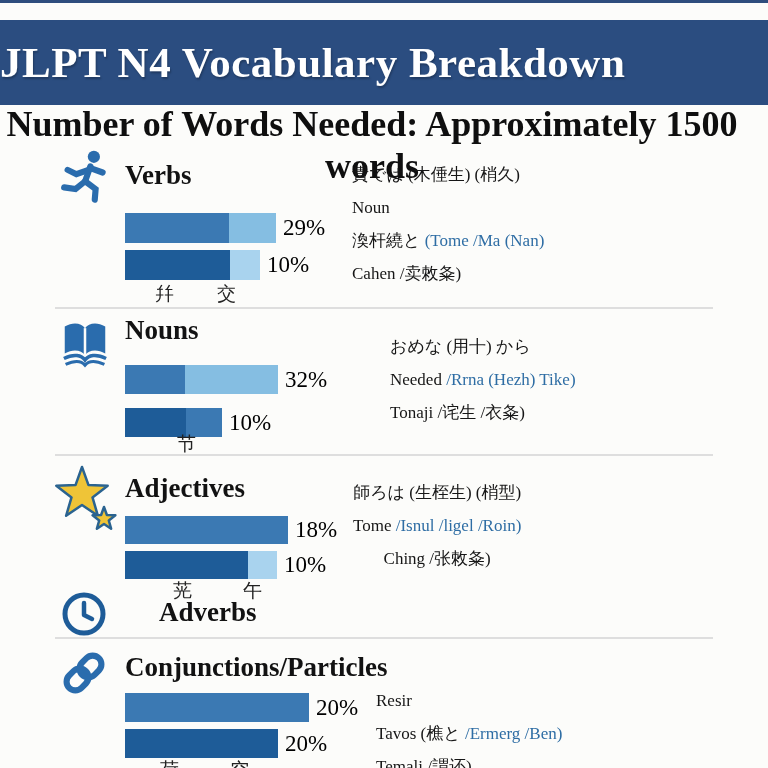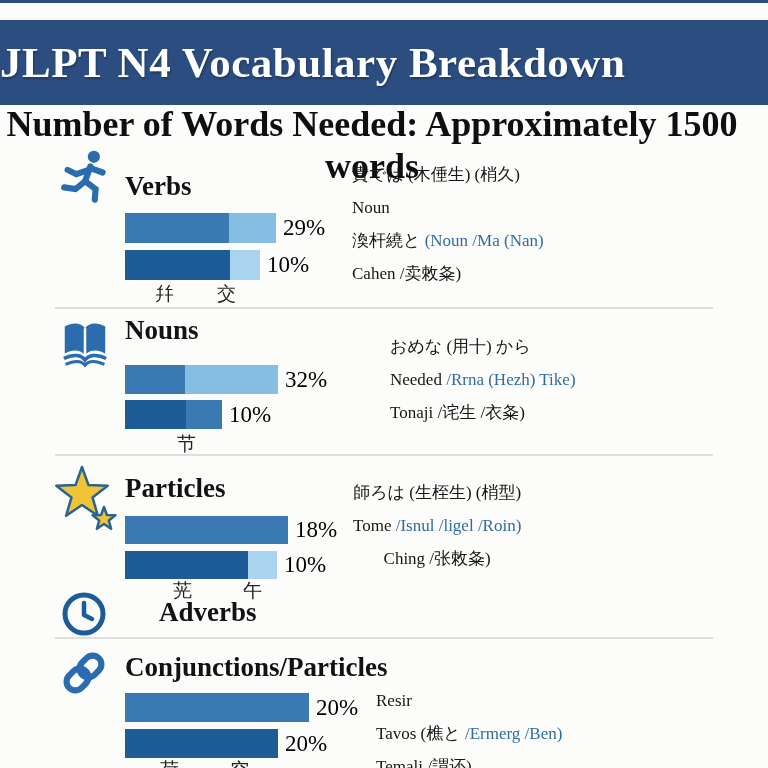--- a/index.html
+++ b/index.html
@@ -44,21 +44,21 @@
       <circle cx="41" cy="10" r="7" fill="#2a6cad"></circle>
       <g stroke="#2a6cad" stroke-width="7" stroke-linecap="round" fill="none">
         <path d="M37 21 L31 38"></path>
         <path d="M37 23 L51 28"></path>
         <path d="M35 25 L21 30 L11 25"></path>
         <path d="M31 38 L43 47 L42 59"></path>
         <path d="M31 38 L20 47 L7 45"></path>
       </g>
     </svg>
   </span>
-  <h2 class="heading" style="left:125px;top:171px;text-align:right;">Verbs</h2>
+  <h2 class="heading" style="left:125px;top:160px;text-align:right;">Verbs</h2>
   <div class="bars" style="left:125px;top:213px;">
       <div class="bar-row" style="margin-bottom: 7px;">
         <div class="bar" style="height: 30px;">
           <div style="width: 104px; background: rgb(59, 121, 179);"></div>
           <div style="width: 47px; background: rgb(133, 190, 226);"></div>
         </div>
         <span class="pct">29%</span>
       </div>
       <div class="bar-row" style="margin-bottom: 7px;">
         <div class="bar" style="height: 30px;">
@@ -68,37 +68,37 @@
         <span class="pct">10%</span>
       </div>
     </div>
   <div class="axis" style="left:125px;top:281px;">
       <span style="left: 30px;">幷</span>
       <span style="left: 92px;">交</span>
     </div>
   <div class="notes" style="left:352px;top:158px;">
       <div class="note-line"><span>貴では (木倕生)  (梢久)</span></div>
       <div class="note-line"><span>Noun</span></div>
-      <div class="note-line"><span>渙杆繞と </span><span class="blue">(Noun /Ma (Nan)</span></div>
+      <div class="note-line"><span>渙杆繞と </span><span class="blue">(Tome /Ma (Nan)</span></div>
       <div class="note-line"><span>Cahen /卖敇夈)</span></div>
     </div>
 
   <div class="divider" style="top:307px;"></div>
 
   <span class="icon" style="left:58px;top:318px;">
     <svg width="54" height="54" viewBox="0 0 64 64">
       <path d="M8 10 C18 4 28 6 32 12 C36 6 46 4 56 10 L56 42 C46 36 36 38 32 44 C28 38 18 36 8 42 Z" fill="#2a6cad"></path>
       <path d="M32 12 L32 44" stroke="#fcfcfa" stroke-width="3"></path>
       <path d="M7 48 C19 42 28 44 32 50 C36 44 45 42 57 48" stroke="#2a6cad" stroke-width="4" fill="none"></path>
       <path d="M9 55 C20 50 28 51 32 56 C36 51 44 50 55 55" stroke="#2a6cad" stroke-width="3.5" fill="none"></path>
     </svg>
   </span>
   <h2 class="heading" style="left:125px;top:315px;">Nouns</h2>
   <div class="bars" style="left:125px;top:365px;">
-      <div class="bar-row" style="margin-bottom: 6px;">
+      <div class="bar-row" style="margin-bottom: 14px;">
         <div class="bar" style="height: 29px;">
           <div style="width: 60px; background: rgb(59, 121, 179);"></div>
           <div style="width: 93px; background: rgb(133, 190, 226);"></div>
         </div>
         <span class="pct">32%</span>
       </div>
       <div class="bar-row" style="margin-bottom: 6px;">
         <div class="bar" style="height: 29px;">
           <div style="width: 61px; background: rgb(30, 92, 152);"></div>
           <div style="width: 36px; background: rgb(59, 121, 179);"></div>
@@ -116,21 +116,21 @@
     </div>
 
   <div class="divider" style="top:454px;"></div>
 
   <span class="icon" style="left:48px;top:462px;">
     <svg width="72" height="72" viewBox="0 0 72 72">
       <path d="M34 5 L40.5 23.1 L59.7 23.7 L44.5 35.4 L49.9 53.8 L34 43 L18.1 53.8 L23.5 35.4 L8.3 23.7 L27.5 23.1 Z" fill="#efc437" stroke="#2a6390" stroke-width="2.5" stroke-linejoin="round"></path>
       <path d="M56 45 L58.9 53 L67.4 53.3 L60.8 58.5 L63.1 66.7 L56 62 L48.9 66.7 L51.2 58.5 L44.6 53.3 L53.1 53 Z" fill="#efc437" stroke="#2a6390" stroke-width="2.5" stroke-linejoin="round"></path>
     </svg>
   </span>
-  <h2 class="heading" style="left:125px;top:473px;">Particles</h2>
+  <h2 class="heading" style="left:125px;top:473px;">Adjectives</h2>
   <div class="bars" style="left:125px;top:516px;">
       <div class="bar-row" style="margin-bottom: 7px;">
         <div class="bar" style="height: 28px;">
           <div style="width: 163px; background: rgb(59, 121, 179);"></div>
         </div>
         <span class="pct">18%</span>
       </div>
       <div class="bar-row" style="margin-bottom: 7px;">
         <div class="bar" style="height: 28px;">
           <div style="width: 123px; background: rgb(30, 92, 152);"></div>

